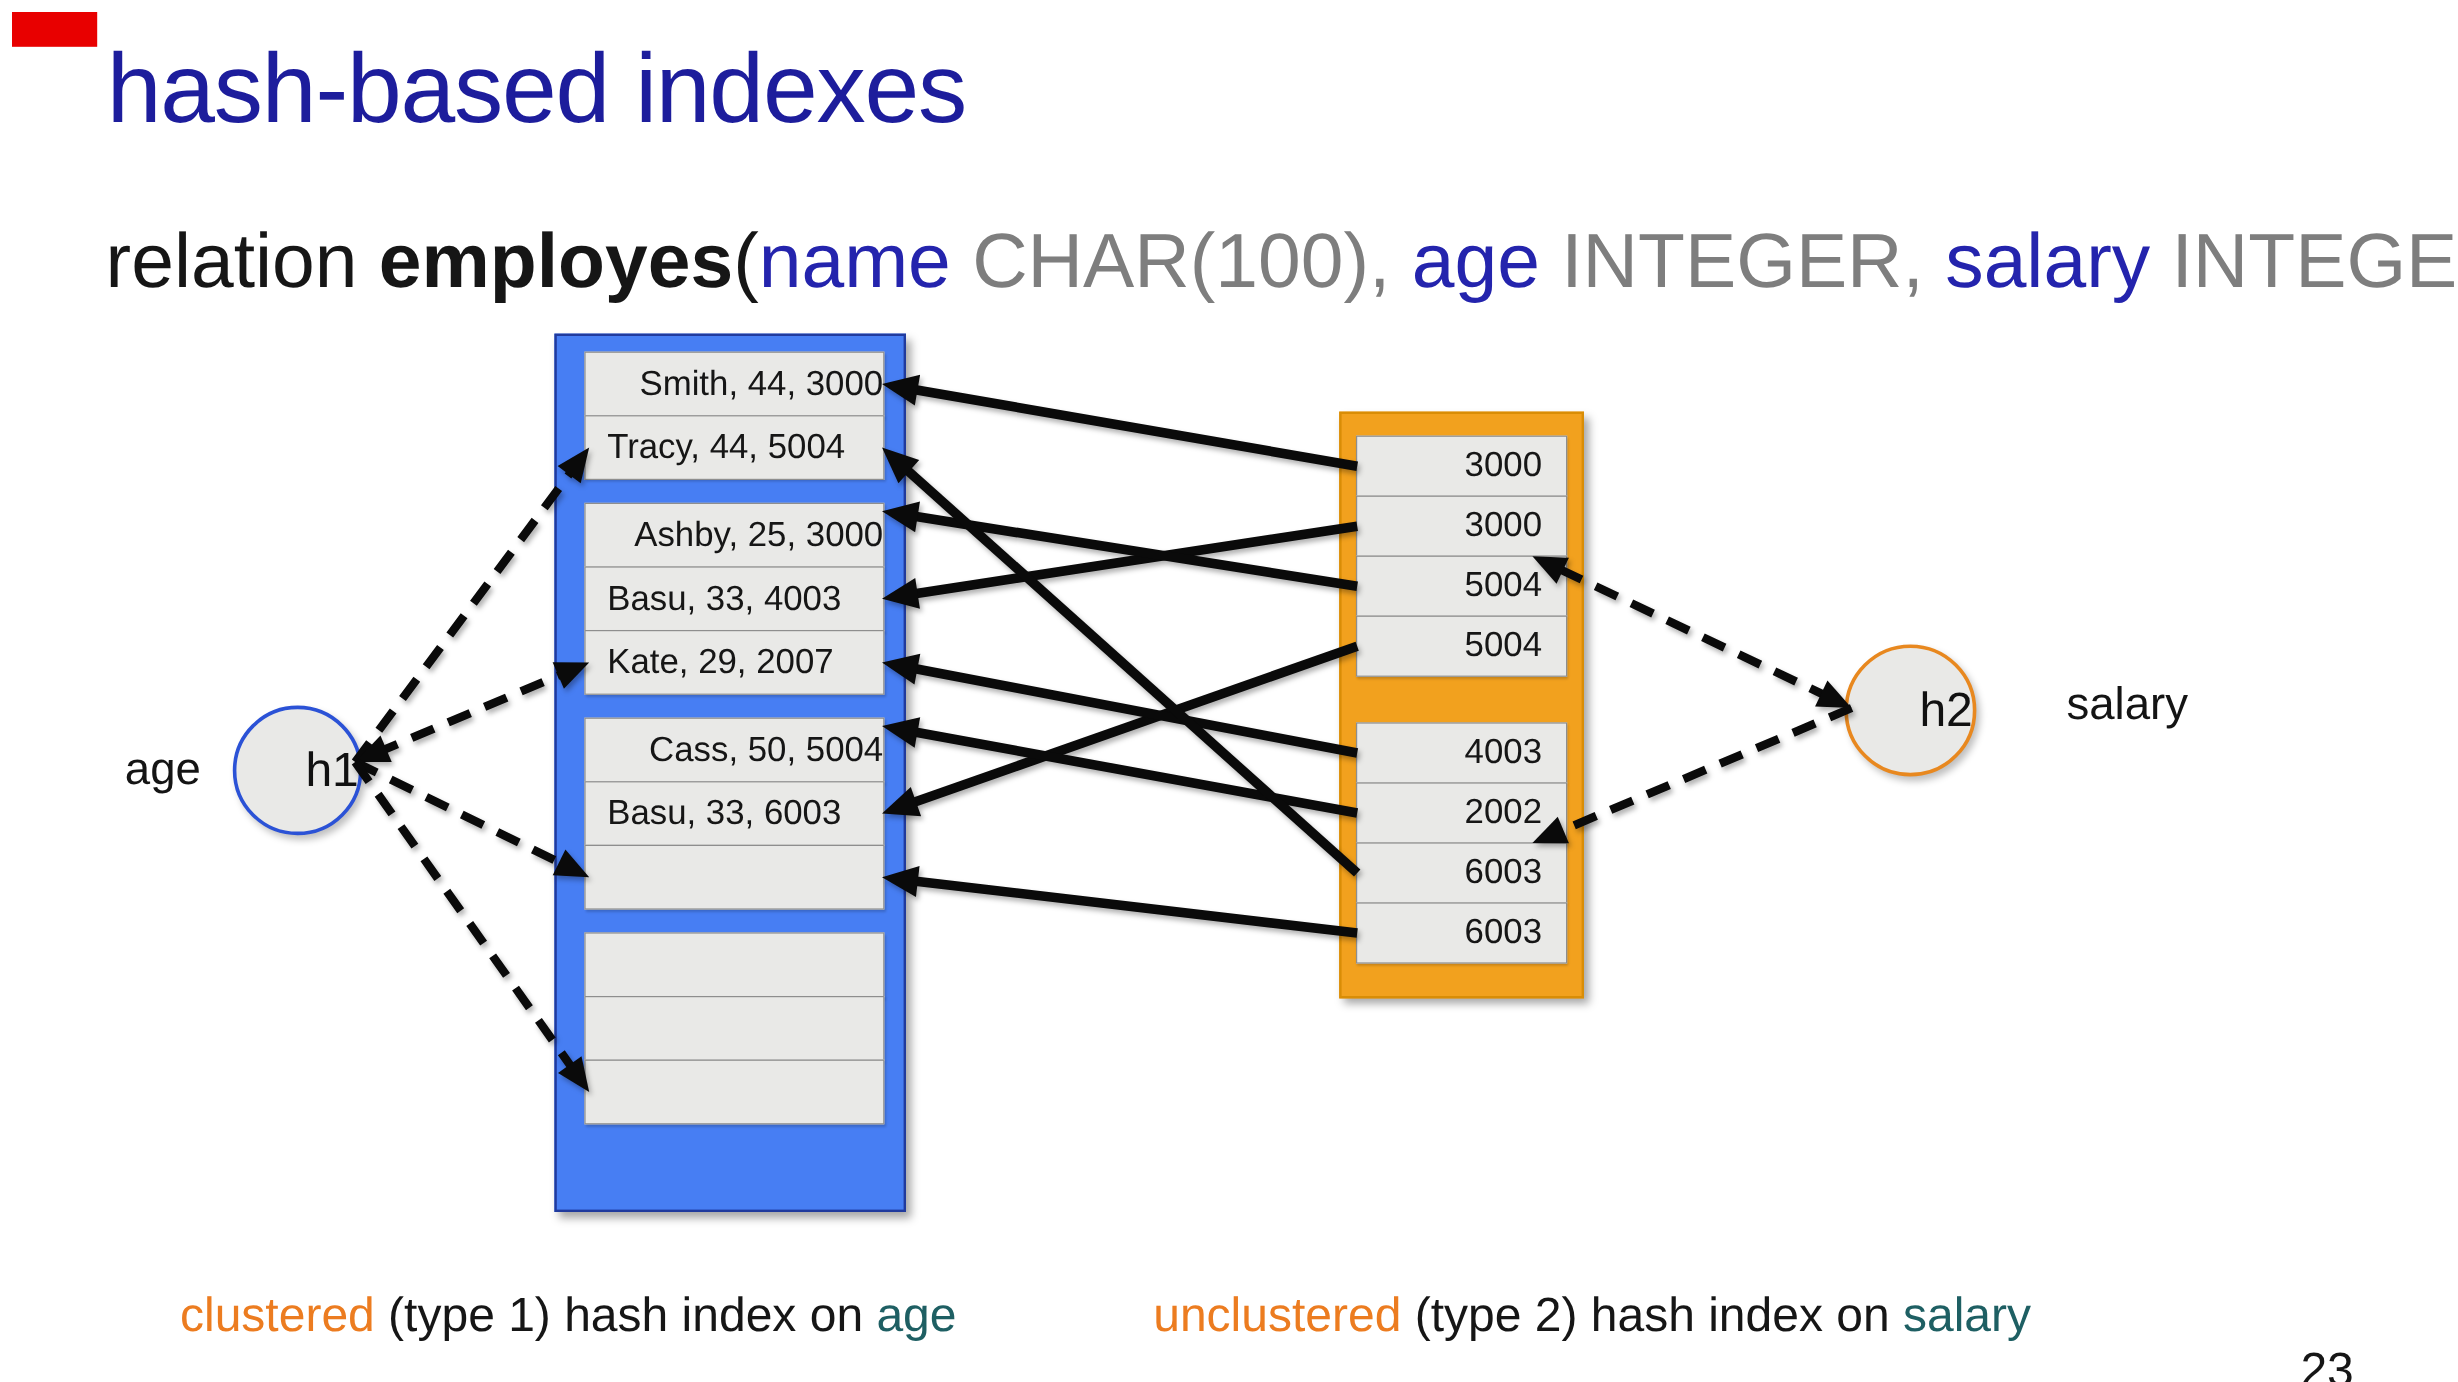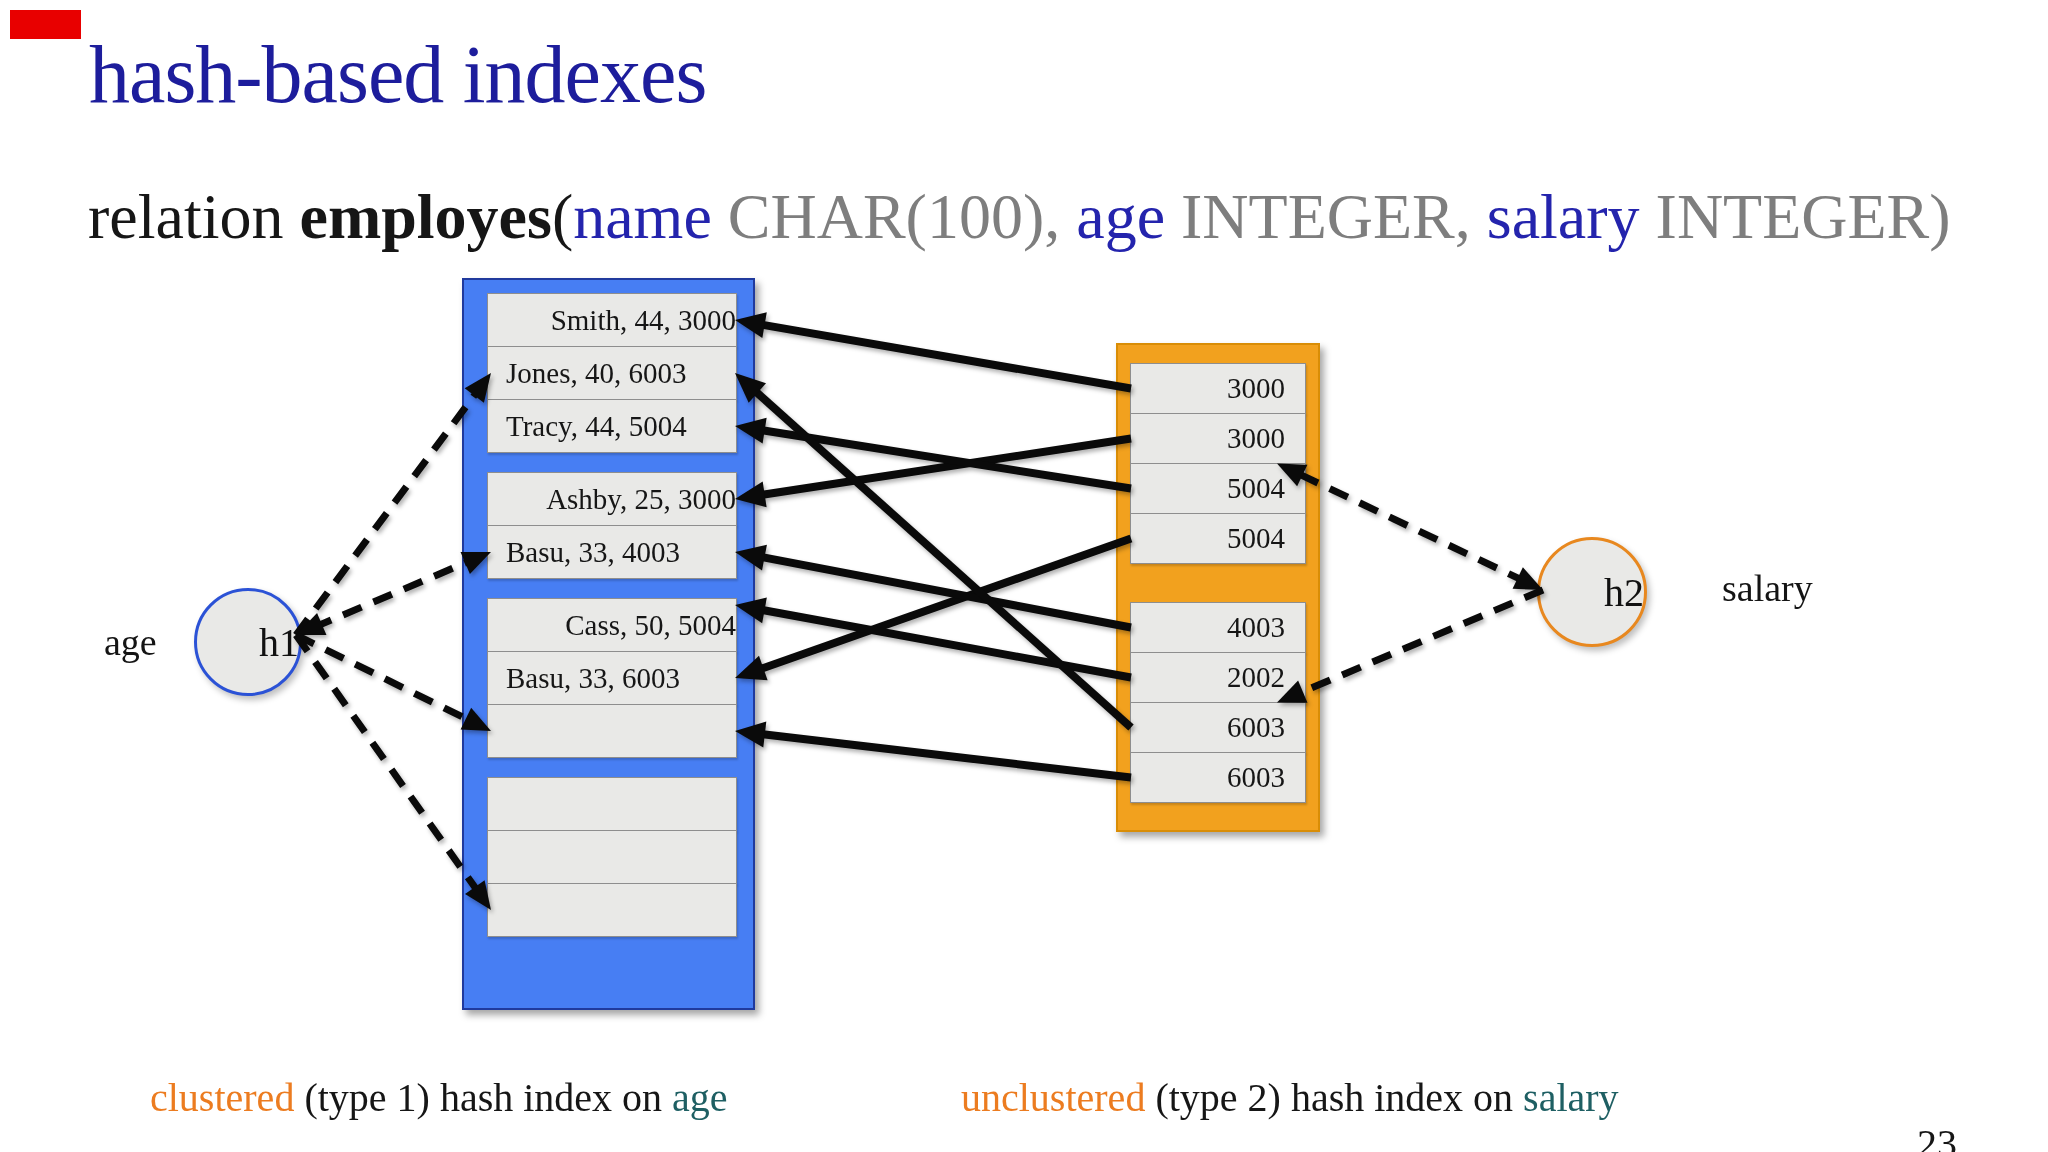--- a/index.html
+++ b/index.html
@@ -1,18 +1,18 @@
 <!DOCTYPE html>
 <html><head>
 <meta charset="utf-8">
 <style>
   html,body{margin:0;padding:0;background:#fff;}
   #stage{
     position:relative;width:2048px;height:1152px;background:#ffffff;overflow:hidden;
-    font-family:Liberation Serif, serif;color:#161616;border-radius:18px;
+    font-family:Liberation Sans, sans-serif;color:#161616;border-radius:18px;
   }
   .badge{position:absolute;left:10px;top:10px;width:71px;height:29px;background:var(--badge-red,#e80000);}
   .title{position:absolute;left:89px;top:28px;font-size:82px;letter-spacing:-1px;color:var(--title-navy,#1d1d9c);white-space:pre;}
   .relation{position:absolute;left:88px;top:180px;font-size:64px;white-space:pre;}
   .seg-black{color:#161616}
   .seg-bold{color:#161616;font-weight:bold}
   .seg-blue{color:var(--keyword-blue,#2424ad)}
   .seg-gray{color:var(--type-gray,#7e7e7e)}
 
   .bfile{position:absolute;left:462px;top:278px;width:293px;height:732px;box-sizing:border-box;
@@ -57,26 +57,26 @@
 <body>
 
 <div id="stage" style="--badge-red: #e80000; --title-navy: #1d1d9c; --keyword-blue: #2424ad; --type-gray: #7e7e7e; --file-box-blue: #477ef3; --file-box-border: #203a9d; --index-box-orange: #f2a11e; --index-box-border: #d98d06; --cell-gray: #e9e9e7; --cell-border: #8e8e8e; --h1-ring-blue: #2b52d6; --h2-ring-orange: #e8881f; --caption-orange: #ec7c20; --caption-teal: #1e5f63; --arrow-black: #0a0a0a;">
   <div class="badge"></div>
   <div class="title">hash-based indexes</div>
   <div class="relation" id="relation-line"><span class="seg-black">relation </span><span class="seg-bold">employes</span><span class="seg-black">(</span><span class="seg-blue">name</span><span class="seg-gray"> CHAR(100)</span><span class="seg-gray">, </span><span class="seg-blue">age</span><span class="seg-gray"> INTEGER</span><span class="seg-gray">, </span><span class="seg-blue">salary</span><span class="seg-gray"> INTEGER</span><span class="seg-gray">)</span></div>
 
   <div class="bfile" id="record-file">
       <div class="bucket">
         <div class="rec">Smith, 44, 3000</div>
-        <div class="rec">Jones, 40, 6003</div>
         <div class="rec">Tracy, 44, 5004</div>
       </div>
       <div class="bucket">
         <div class="rec">Ashby, 25, 3000</div>
         <div class="rec">Basu, 33, 4003</div>
+        <div class="rec">Kate, 29, 2007</div>
       </div>
       <div class="bucket">
         <div class="rec">Cass, 50, 5004</div>
         <div class="rec">Basu, 33, 6003</div>
         <div class="rec"></div>
       </div>
       <div class="bucket">
         <div class="rec"></div>
         <div class="rec"></div>
         <div class="rec"></div>

